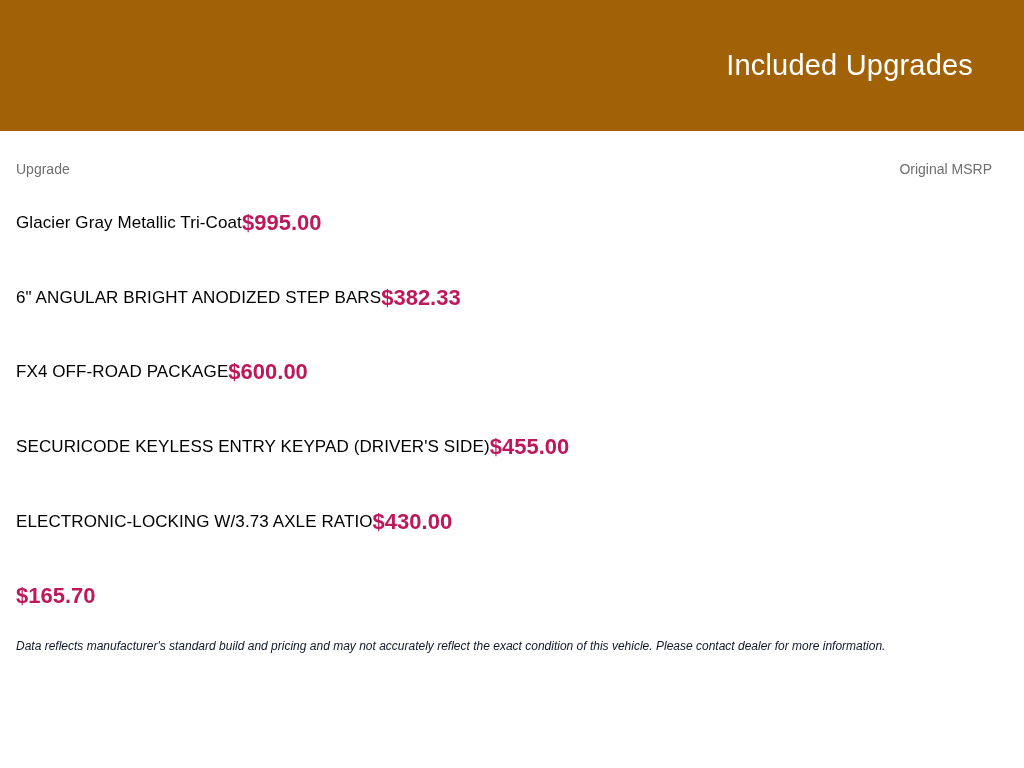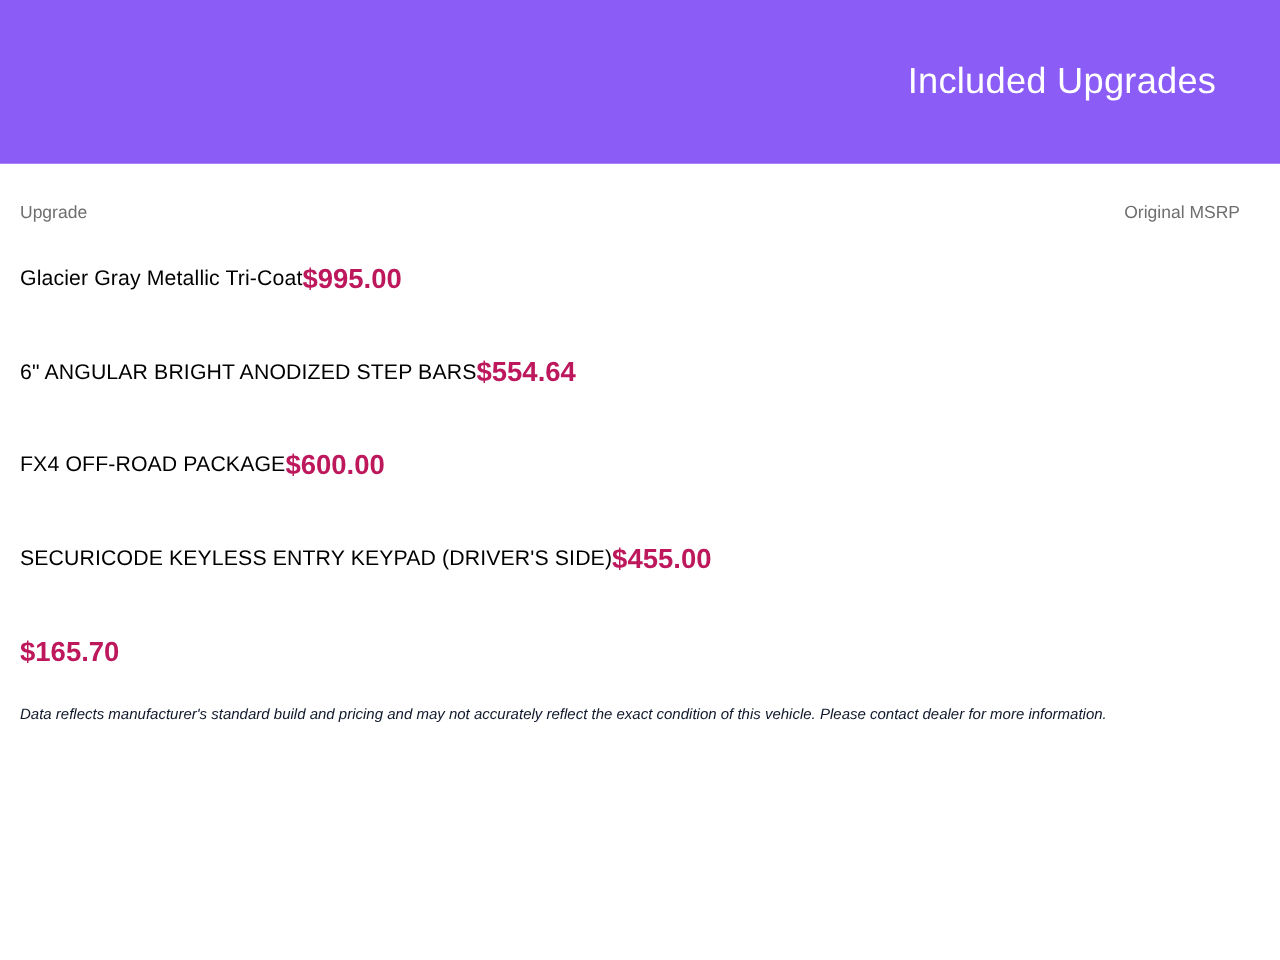--- a/index.html
+++ b/index.html
@@ -10,21 +10,21 @@
   }
   .page {
     position: relative;
     width: 1024px;
     height: 768px;
     background: #ffffff;
     overflow: hidden;
   }
   .topbar {
     height: 131px;
-    background: #8b5cf6;
+    background: #a16207;
     display: flex;
     align-items: center;
     justify-content: flex-end;
     padding-right: 51px;
     box-sizing: border-box;
   }
   .topbar h1 {
     margin: 0;
     color: #ffffff;
     font-size: 29px;
@@ -81,29 +81,33 @@
       <span>Upgrade</span>
       <span>Original MSRP</span>
     </div>
     <div class="rows" id="rows">
         <div class="row">
           <span class="upgrade-name">Glacier Gray Metallic Tri-Coat</span>
           <span class="msrp">$995.00</span>
         </div>
         <div class="row">
           <span class="upgrade-name">6" ANGULAR BRIGHT ANODIZED STEP BARS</span>
-          <span class="msrp">$554.64</span>
+          <span class="msrp">$382.33</span>
         </div>
         <div class="row">
           <span class="upgrade-name">FX4 OFF-ROAD PACKAGE</span>
           <span class="msrp">$600.00</span>
         </div>
         <div class="row">
           <span class="upgrade-name">SECURICODE KEYLESS ENTRY KEYPAD (DRIVER'S SIDE)</span>
           <span class="msrp">$455.00</span>
         </div>
         <div class="row">
+          <span class="upgrade-name">ELECTRONIC-LOCKING W/3.73 AXLE RATIO</span>
+          <span class="msrp">$430.00</span>
+        </div>
+        <div class="row">
           <span class="msrp">$165.70</span>
         </div>
       </div>
     <p class="disclaimer">Data reflects manufacturer's standard build and pricing and may not accurately reflect the exact condition of this vehicle. Please contact dealer for more information.</p>
   </main>
 </div>
 
 </body></html>

